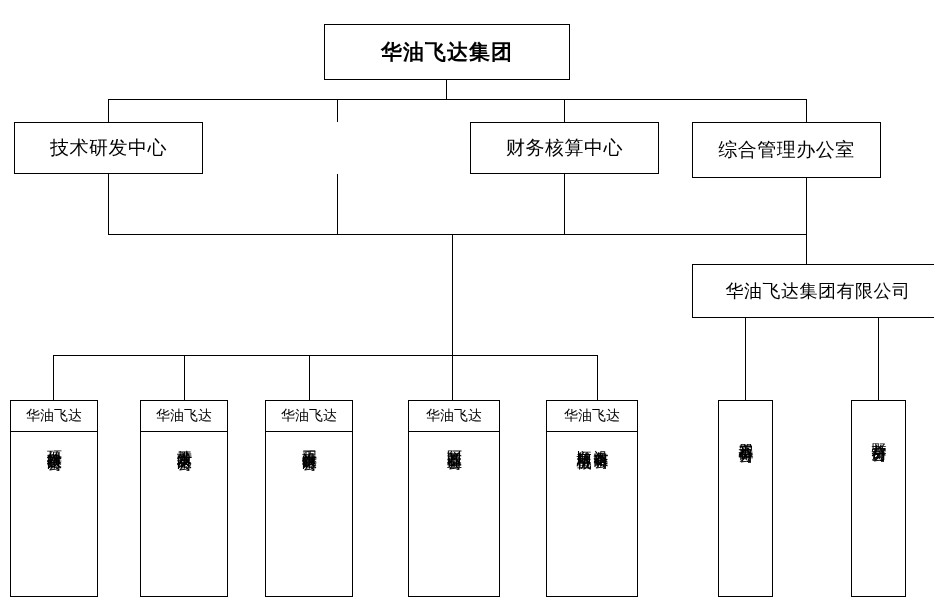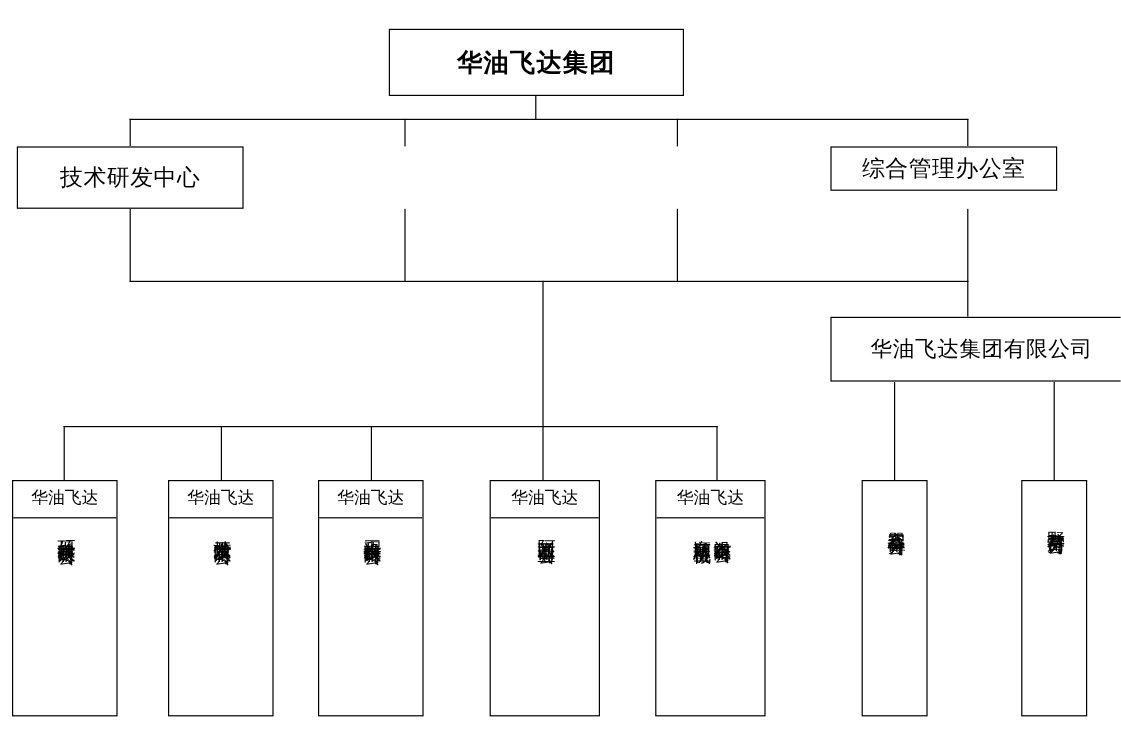--- a/index.html
+++ b/index.html
@@ -130,21 +130,24 @@
   <div class="vline" style="left:745px; top:318px; height:82px;"></div>
   <div class="vline" style="left:878px; top:318px; height:82px;"></div>
 
   <div class="box l1" style="left:324px; top:24px; width:246px; height:56px;">
     <span>华油飞达集团</span>
   </div>
 
   <div class="box l2" style="left:14px; top:122px; width:189px; height:52px;">
     <span>技术研发中心</span>
   </div>
-  <div class="box l2" style="left:692px; top:122px; width:189px; height:37px;">
+  <div class="box l2" style="left:470px; top:122px; width:189px; height:52px;">
+    <span>财务核算中心</span>
+  </div>
+  <div class="box l2" style="left:692px; top:122px; width:189px; height:56px;">
     <span>综合管理办公室</span>
   </div>
 
   <div class="box l3" style="left:692px; top:264px; width:252px; height:54px;">
     <span>华油飞达集团有限公司</span>
   </div>
 
   <div class="leaf" style="left:10px; top:400px; width:88px; height:197px;">
     <div class="leaf-head">华油飞达</div>
     <div class="leaf-body">

